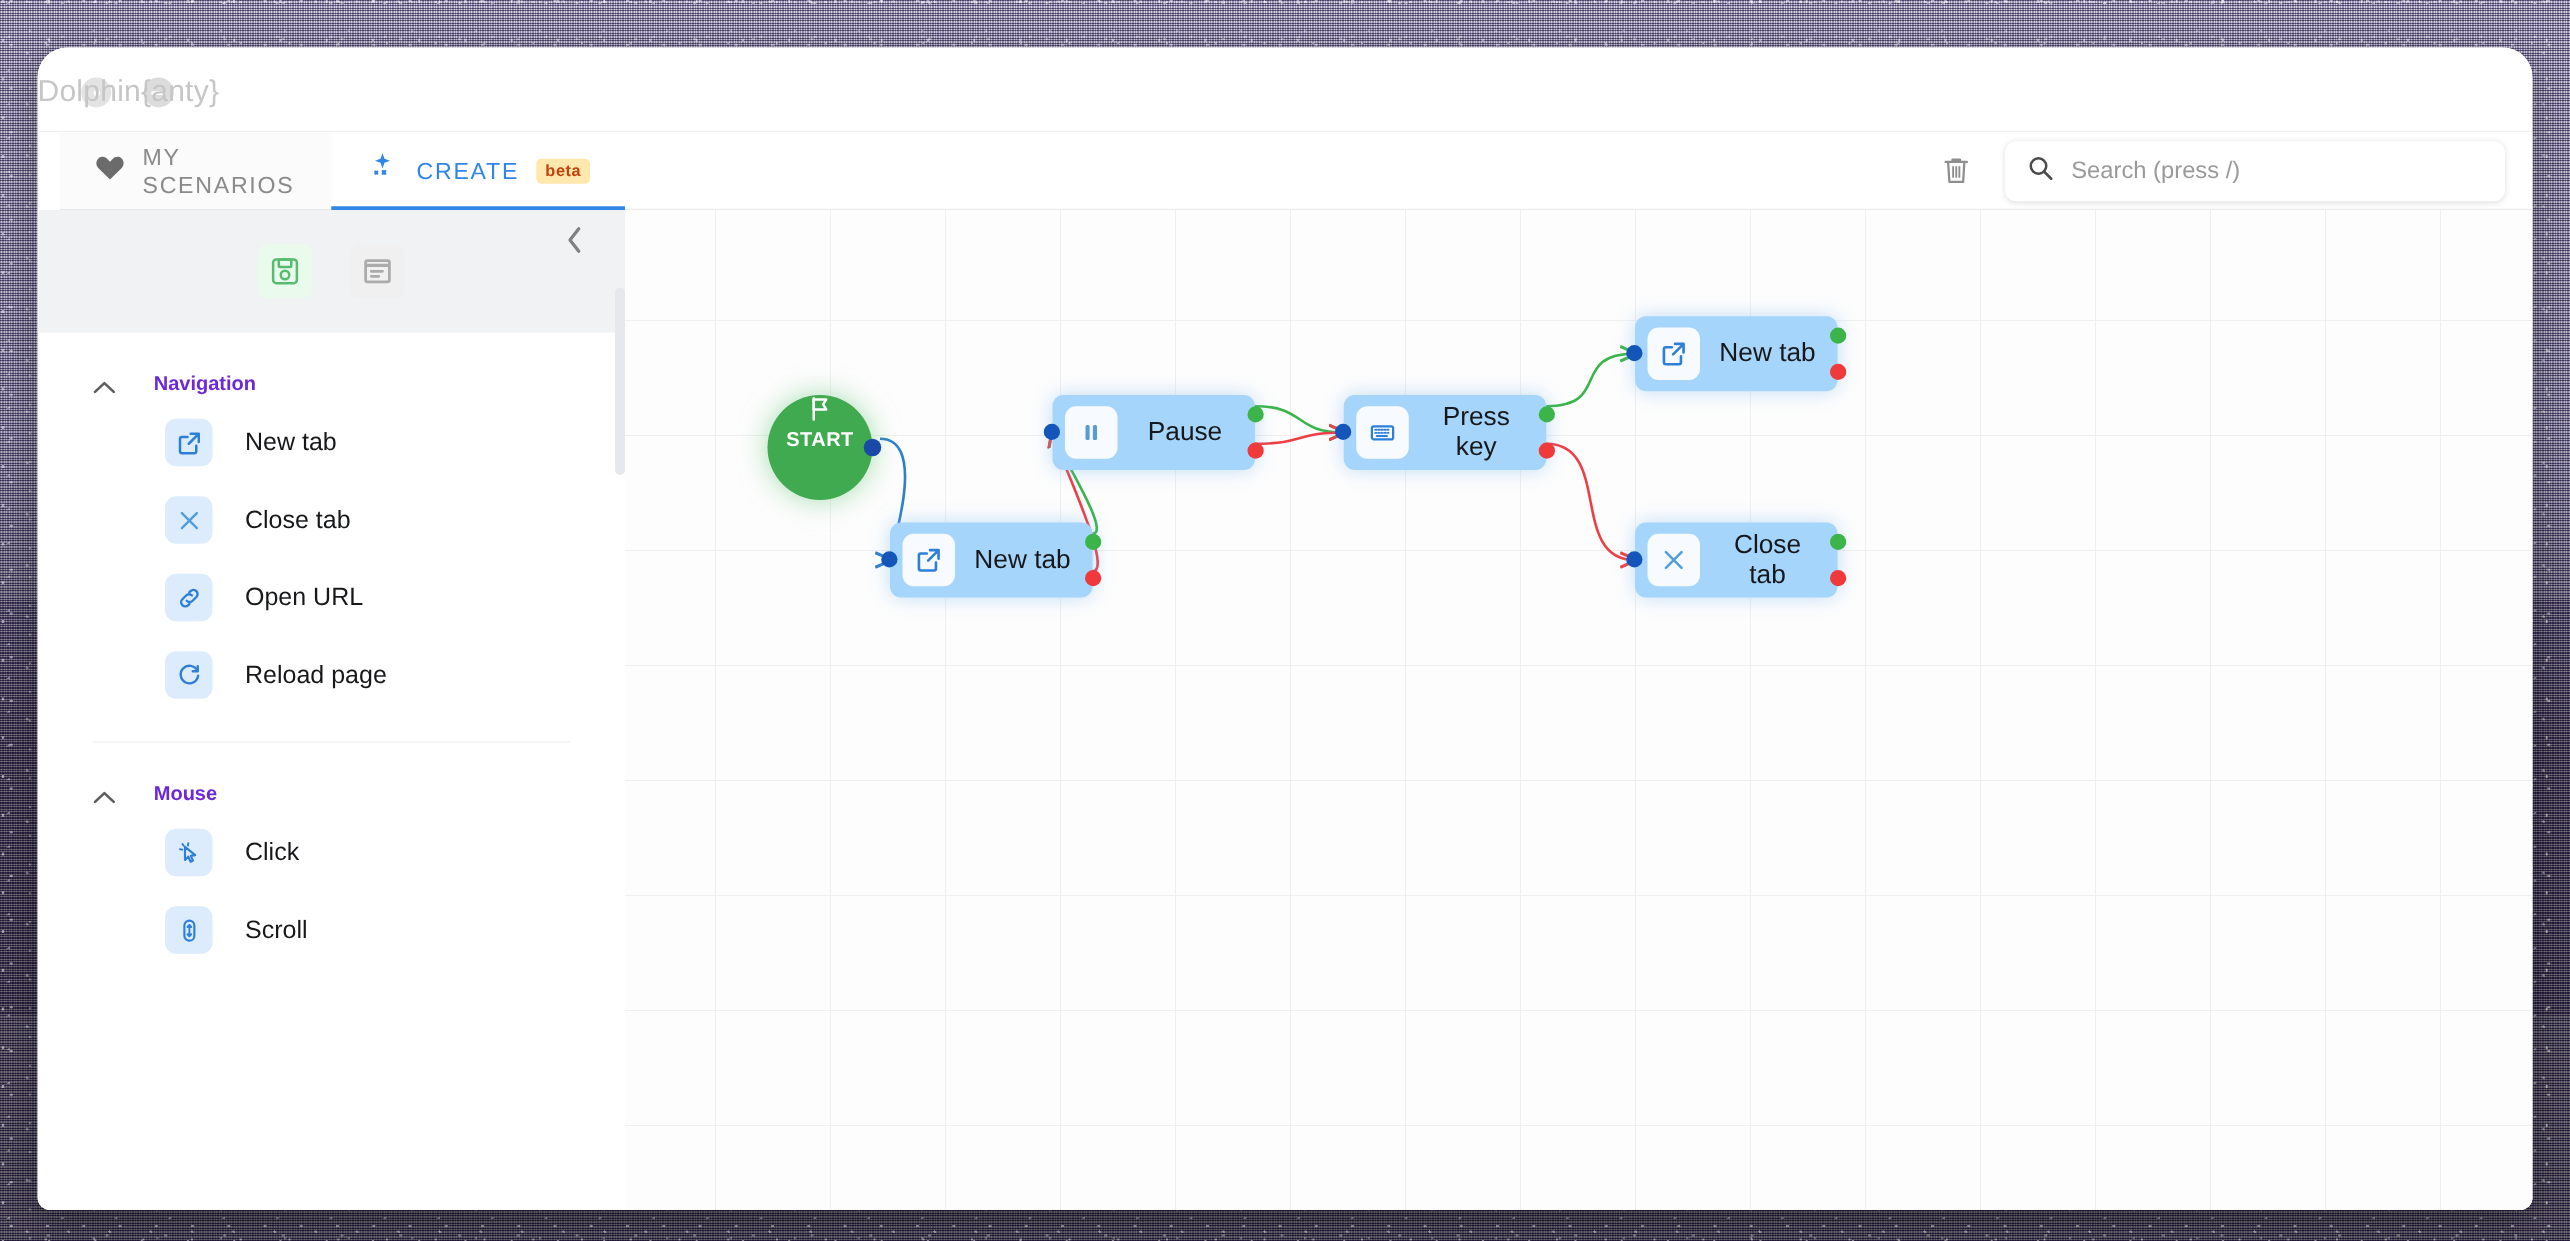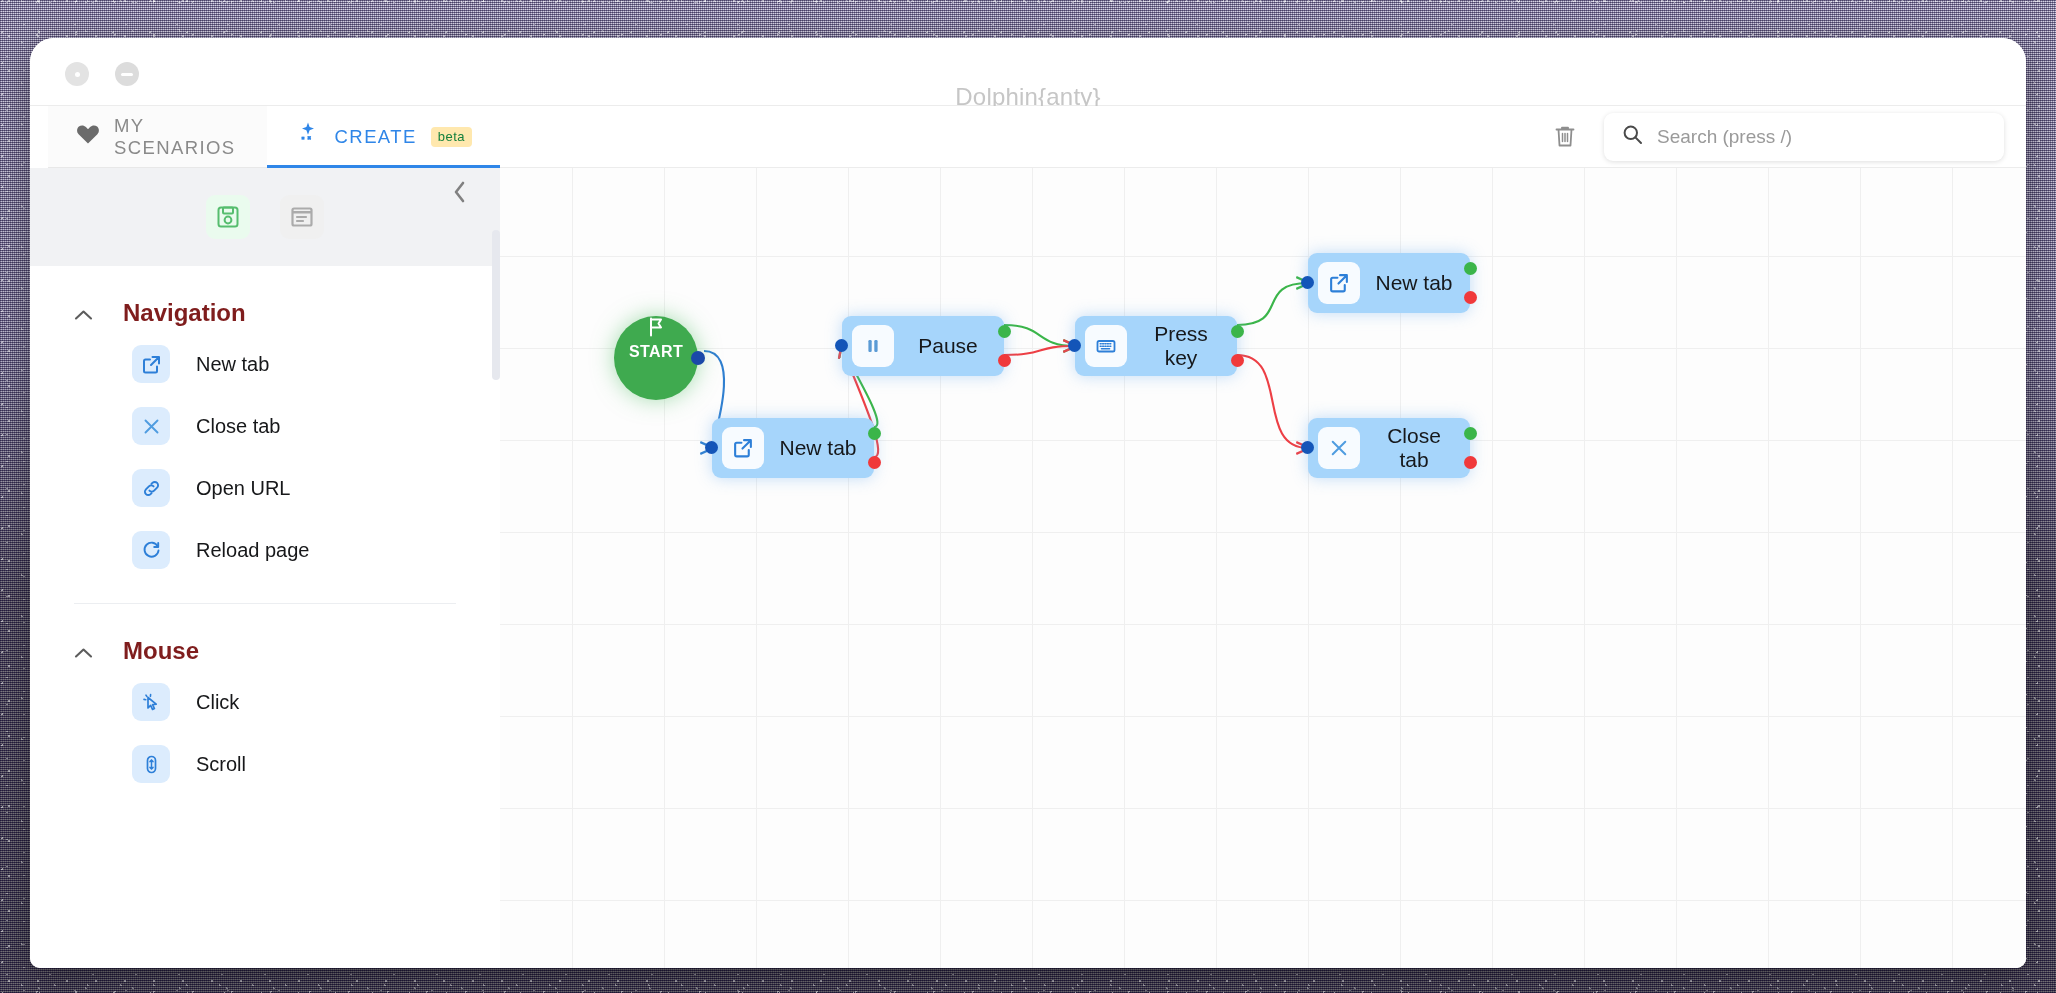--- a/index.html
+++ b/index.html
@@ -47,22 +47,22 @@
   }
   .win-btn{
     position:absolute; top:24px; width:24px; height:24px; border-radius:50%;
     background:#e3e3e3; display:flex; align-items:center; justify-content:center;
   }
   #win-btn-dot{ left:35px; }
   #win-btn-min{ left:85px; background:#dcdcdc;}
   #win-btn-dot i{ width:5px;height:5px;border-radius:50%;background:#fff;display:block;}
   #win-btn-min i{ width:12px;height:3px;border-radius:2px;background:#fff;display:block;}
   #win-title{
-    position:absolute; left:0; right:0; top:22px; text-align:center;
-    font-size:24px; color:#c6c6c6; letter-spacing:.2px;margin-top:23px;
+    position:absolute; left:0; right:0; top:22px; text-align:left;
+    font-size:24px; color:#c6c6c6; letter-spacing:.2px;
   }
 
   
   #content{ display:flex; height:862px; }
 
   
   #sidebar{ width:470px; position:relative; background:#fff; flex:none; }
 
   #tabs{
     display:flex; height:62px; align-items:stretch; position:relative;
@@ -71,22 +71,22 @@
   .tab{
     display:flex; align-items:center; gap:14px; padding:0 28px;
     font-size:18.5px; letter-spacing:1.4px; cursor:pointer; position:relative;
   }
   #tab-my-scenarios{ background:#fbfbfb; color:#8a8a8a; }
   #tab-create{ color:#2f86e8; }
   #tab-create:after{
     content:""; position:absolute; left:0; right:0; bottom:-1px; height:3px; background:#2f86e8;
   }
   .badge-beta{
-    background:#ffe8ae; color:#15803d; font-size:13px; letter-spacing:.5px;
-    padding:2px 7px 3px; border-radius:4px; font-weight:normal;
+    background:#ffe8ae; color:#c2410c; font-size:13px; letter-spacing:.5px;
+    padding:2px 7px 3px; border-radius:4px; font-weight:bold;
   }
 
   
   #sidebar-toolbar{
     height:98px; background:#f1f2f4; position:relative;
     display:flex; align-items:center; justify-content:center; gap:30px;
   }
   .tool-btn{
     width:44px; height:44px; border-radius:9px; display:flex;
     align-items:center; justify-content:center; cursor:pointer;
@@ -103,21 +103,21 @@
   }
 
   
   #sidebar-list{ padding:0 0 0 0; }
   .group{ padding:0 44px; }
   .group-head{
     display:flex; align-items:center; gap:30px; padding:33px 0 6px 0;
     cursor:pointer;
   }
   .group-head .chev{ color:#6c6c6c; font-size:17px; line-height:1; transform:translateY(2px);}
-  .group-title{ font-size:24px; font-weight:bold; color:#7f1d1d; }
+  .group-title{ font-size:16px; font-weight:bold; color:#6d28d9; }
   .item{
     display:flex; align-items:center; gap:26px; padding:12px 0 12px 58px;
     cursor:pointer;
   }
   .item-ico{
     width:38px; height:38px; border-radius:9px; background:#dcecfd;
     display:flex; align-items:center; justify-content:center; flex:none;
   }
   .item-label{ font-size:20px; color:#17181a; }
   .group-sep{ height:1px; background:#eceef1; margin:22px 0 0 0; }

